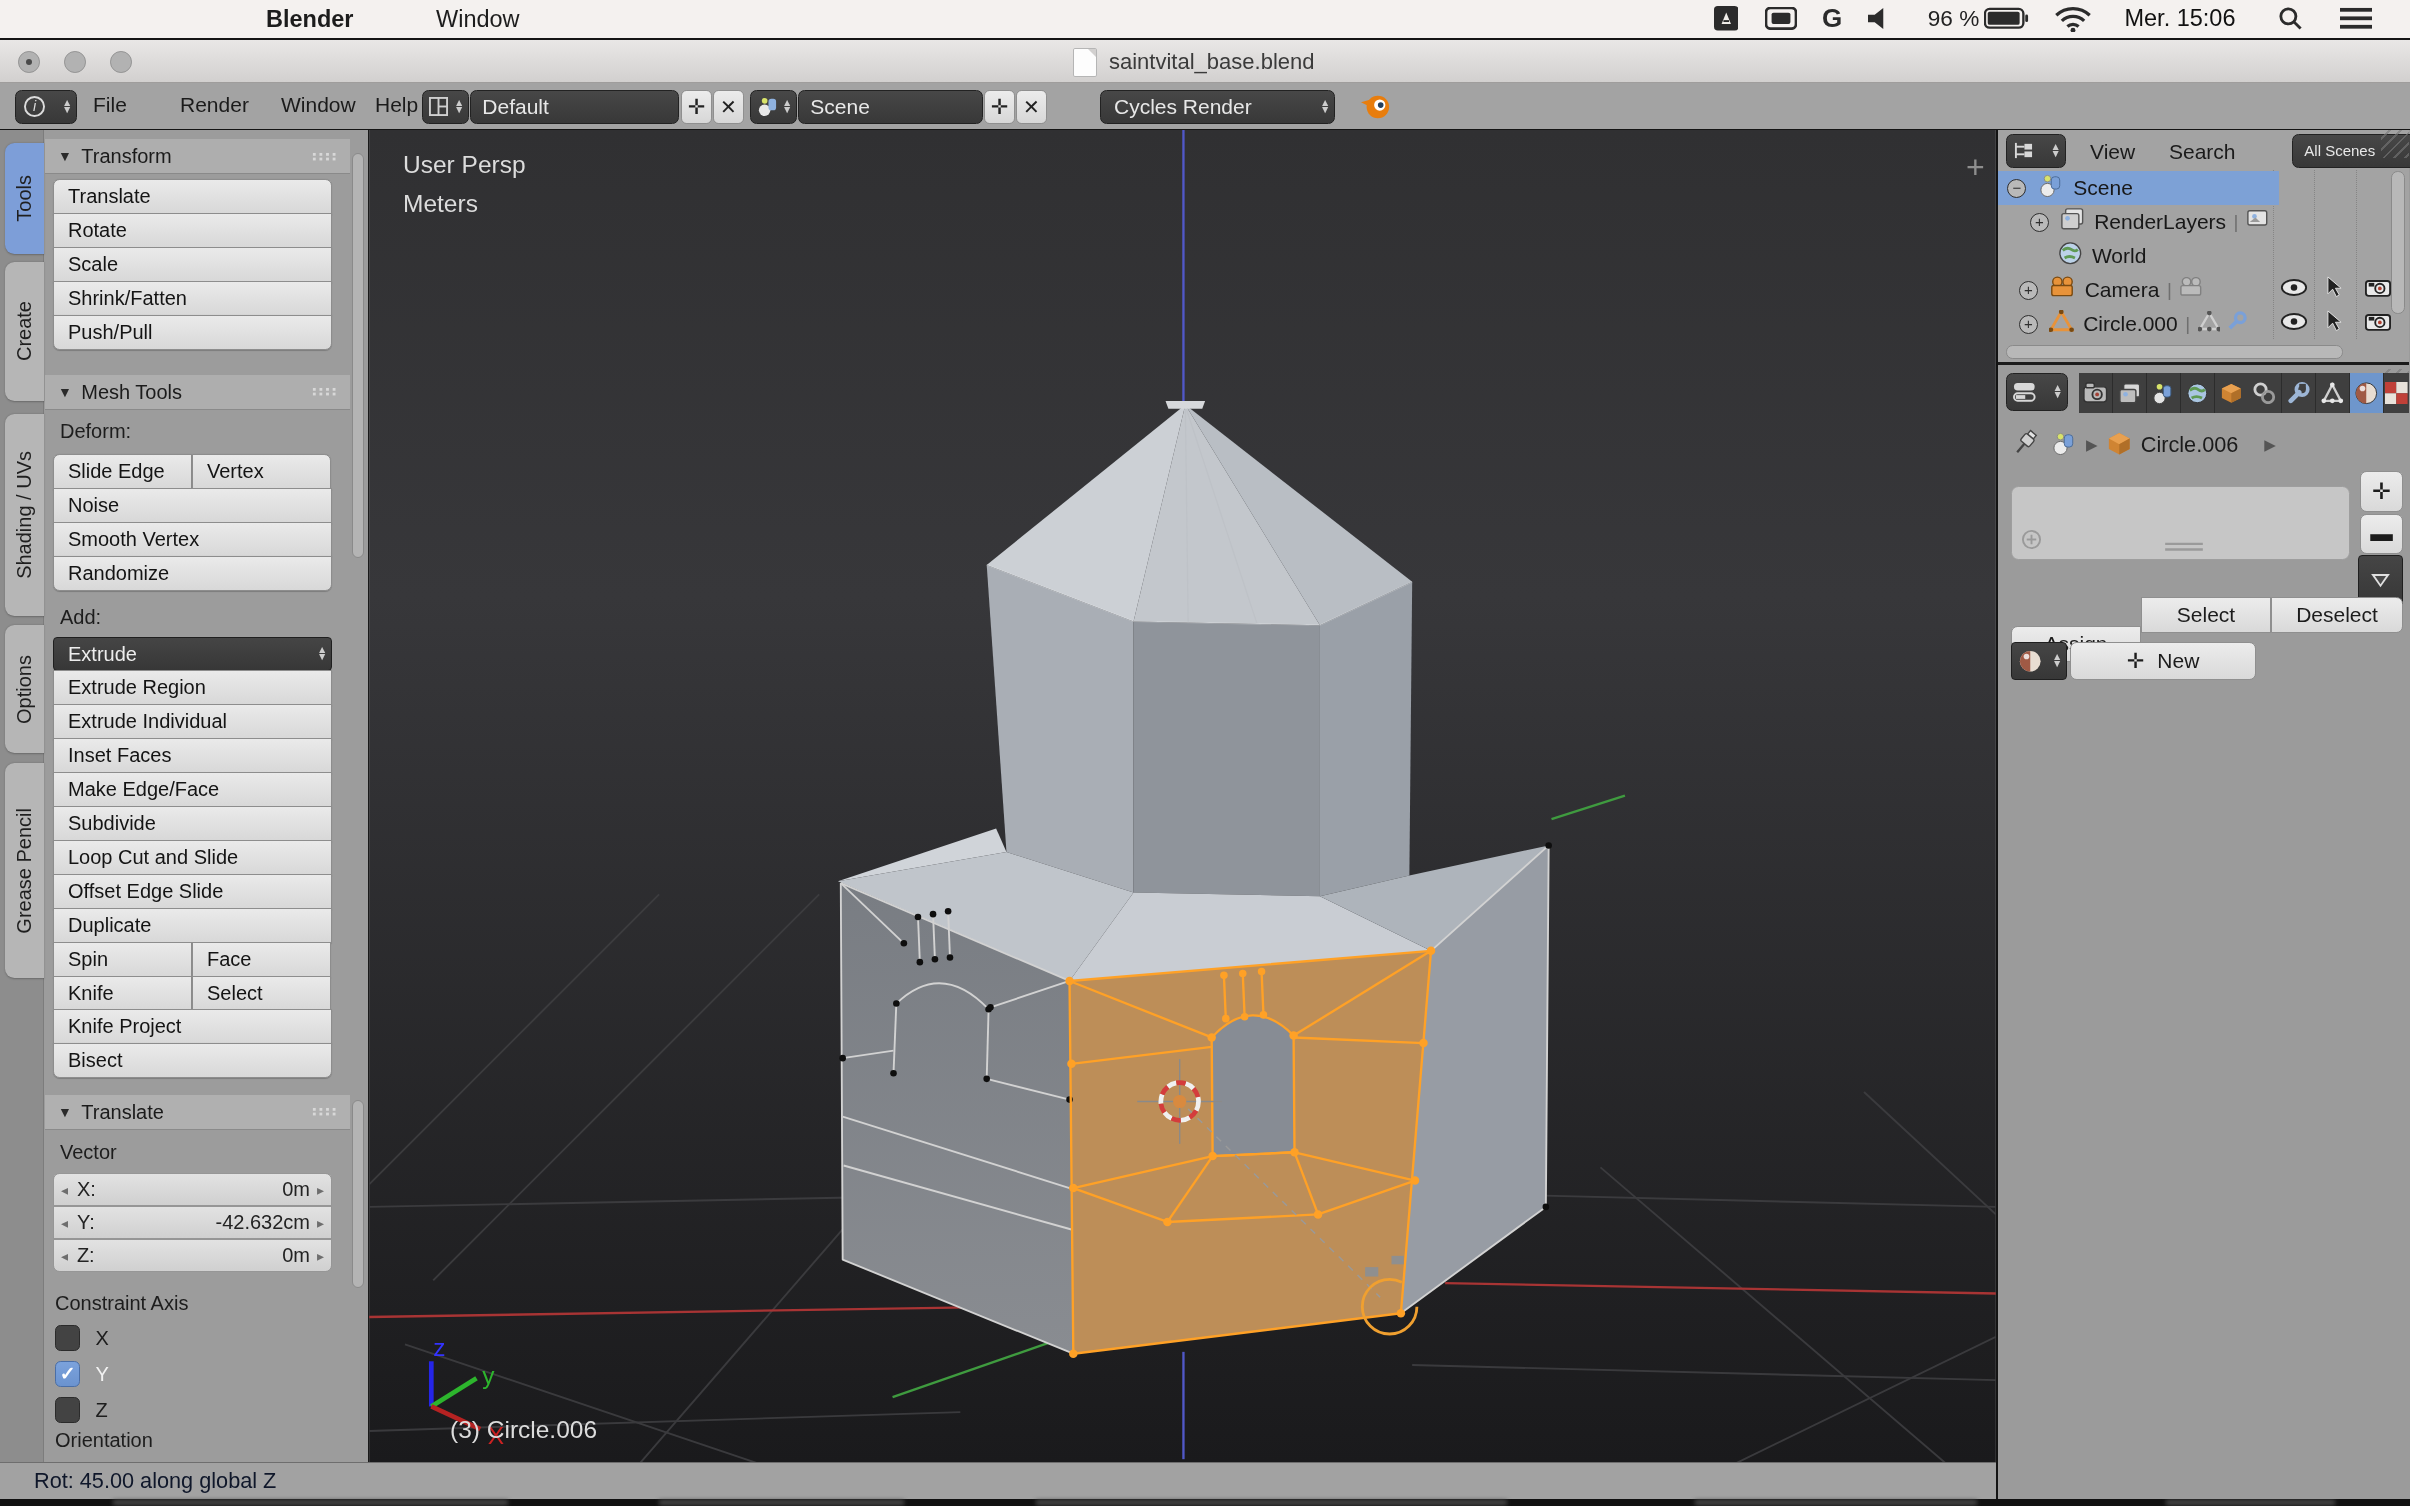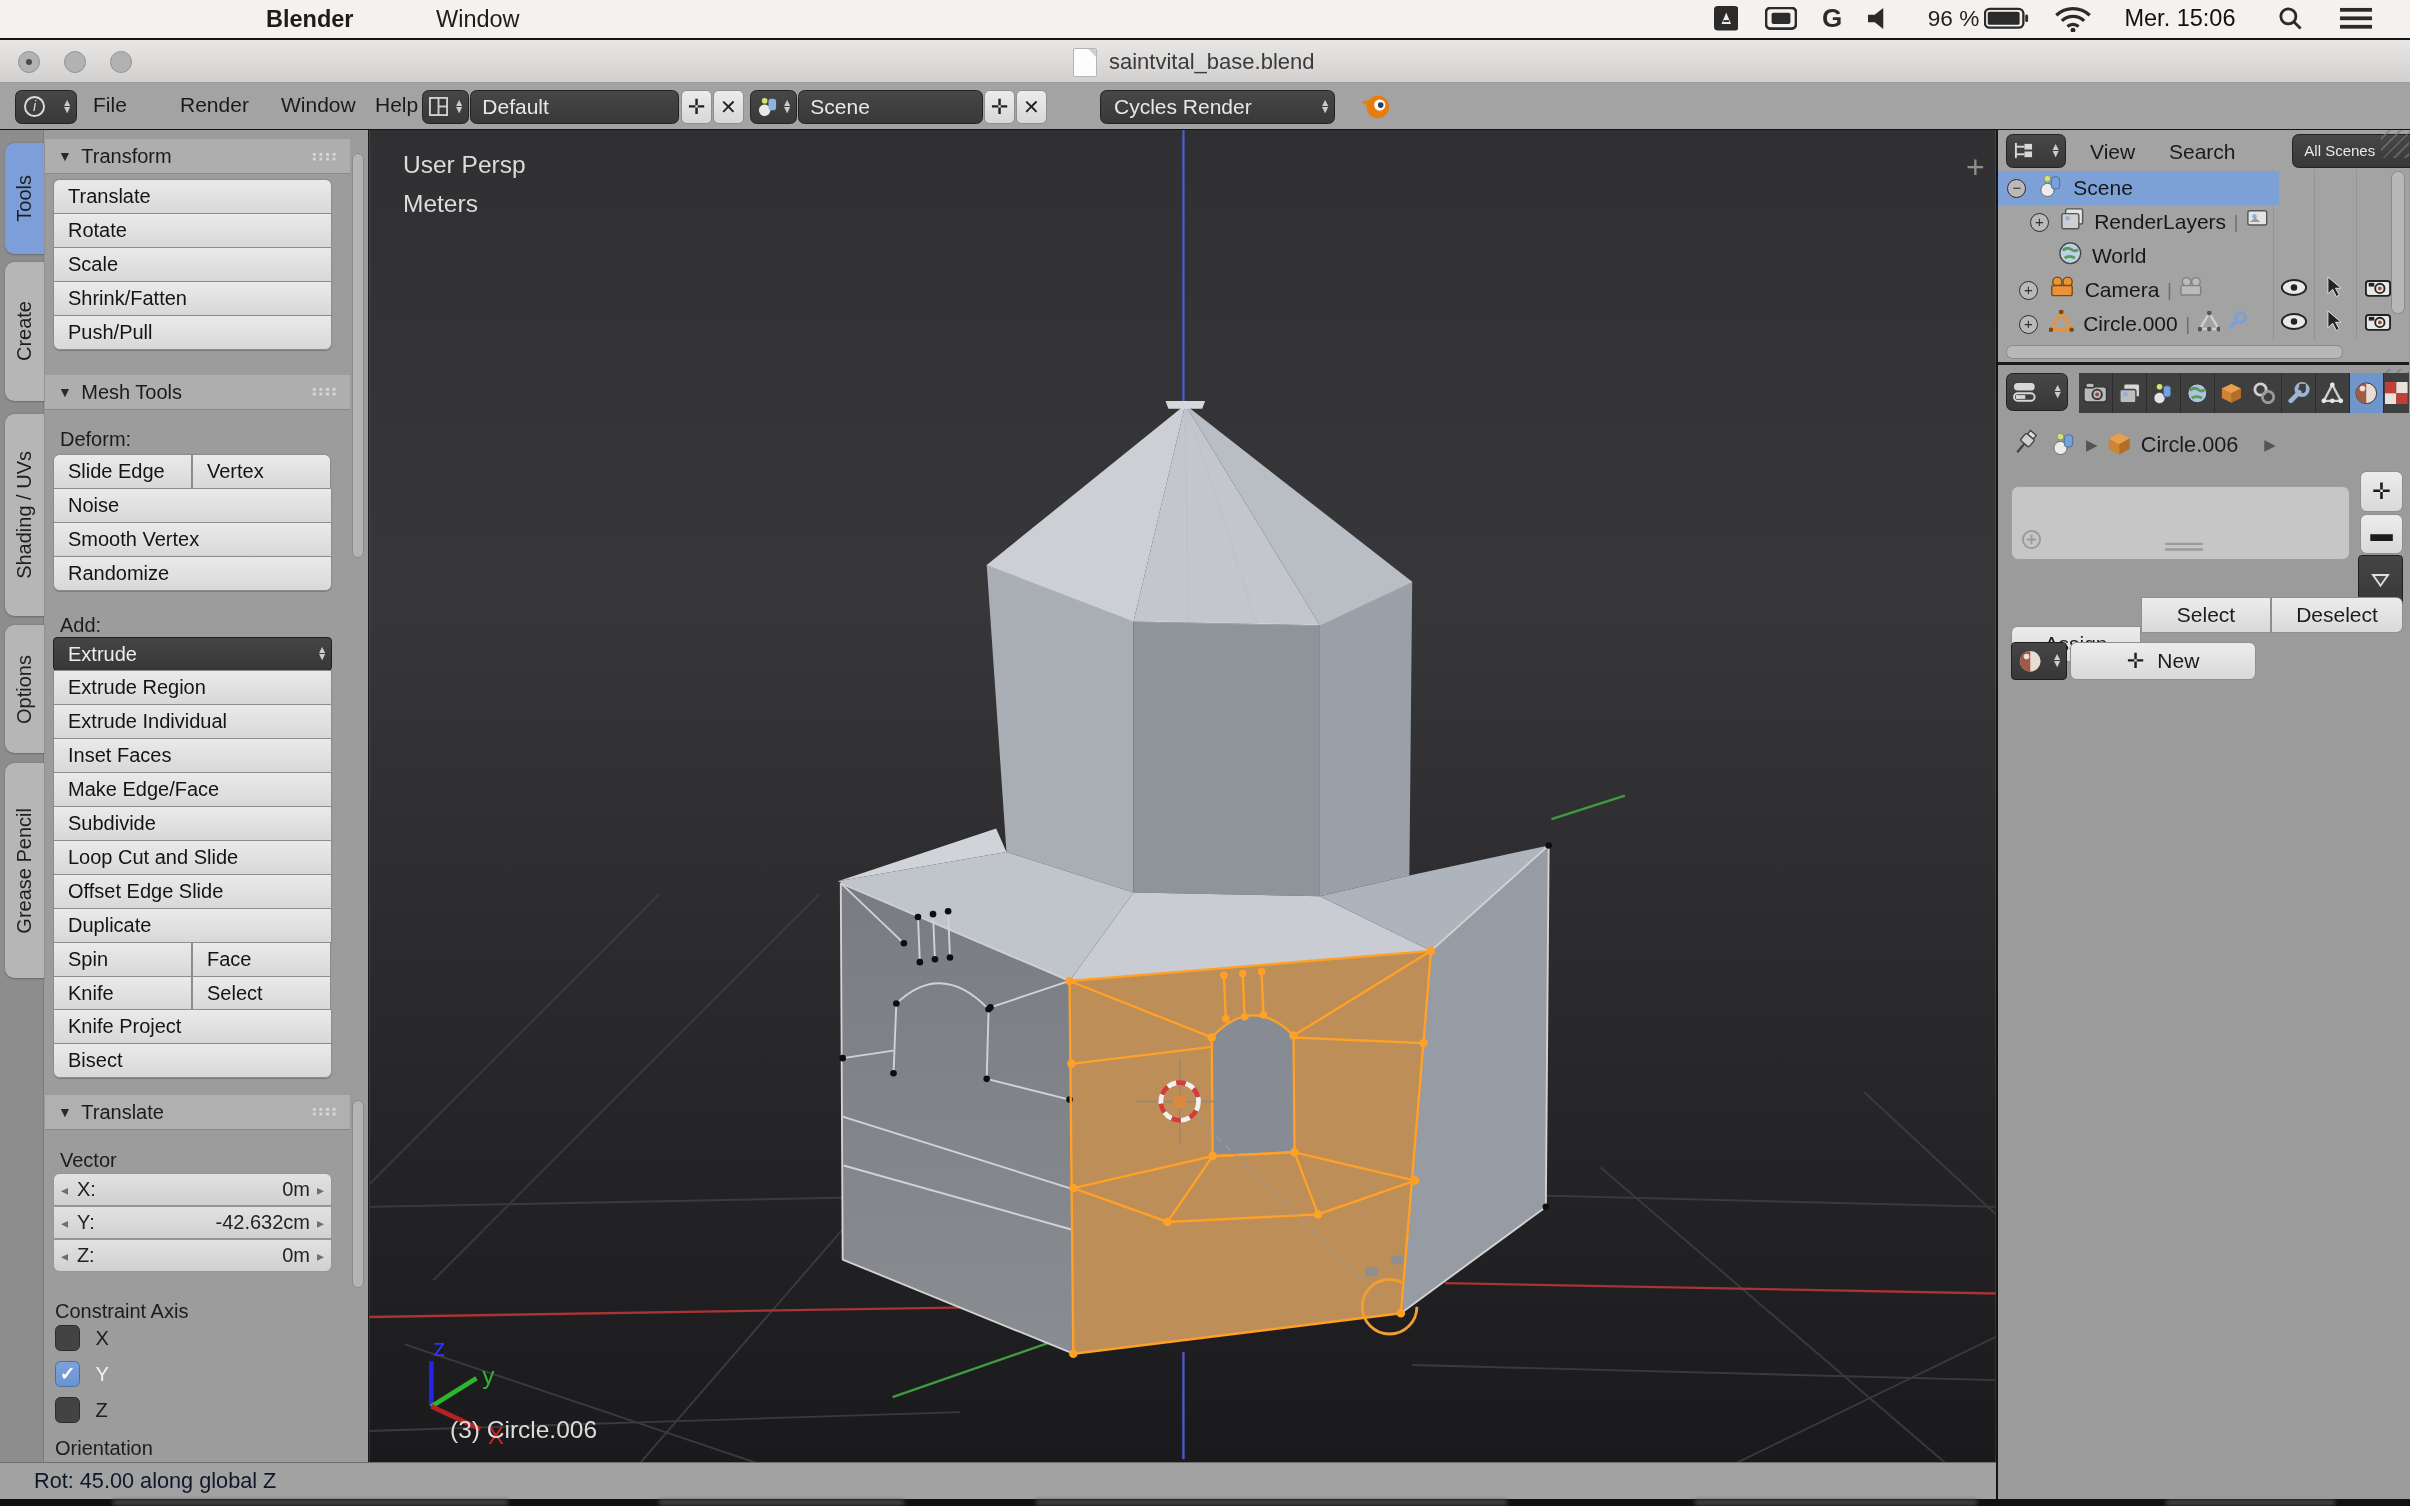--- a/index.html
+++ b/index.html
@@ -51,21 +51,21 @@
   .phead .tri{margin:0 9.4px 0 13px;font-size:14px;color:#2a2a2a;}
   .grip{margin-left:auto;margin-right:13px;width:26px;height:9.4px;
     background-image:radial-gradient(circle,#d8d8d8 1.4px,transparent 1.6px);
     background-size:6.6px 4.7px;}
   .sbtn{position:absolute;height:35px;background:linear-gradient(#eaeaea,#d8d8d8);
     border:0.9px solid #8d8d8d;box-sizing:border-box;color:#141414;font-size:20px;
     display:flex;align-items:center;padding-left:14px;box-shadow:0 0.9px 0.9px rgba(0,0,0,.2);}
   .r-top{border-radius:6.6px 6.6px 0 0;} .r-bot{border-radius:0 0 6.6px 6.6px;}
   .r-tl{border-radius:6.6px 0 0 0;} .r-tr{border-radius:0 6.6px 0 0;}
   .r-l{border-radius:6.6px 0 0 6.6px;} .r-r{border-radius:0 6.6px 6.6px 0;}
-  .slabel{position:absolute;left:60px;font-size:20px;color:#1d1d1d;margin-top:8px;}
+  .slabel{position:absolute;left:60px;font-size:20px;color:#1d1d1d;}
   .dd{position:absolute;background:linear-gradient(#454545,#373737);border:0.9px solid #1f1f1f;
     border-radius:4px;color:#ededed;font-size:20px;display:flex;align-items:center;
     padding-left:14px;box-sizing:border-box;}
   .numf{position:absolute;left:53px;width:279px;height:33px;background:linear-gradient(#e2e2e2,#d0d0d0);
     border:0.9px solid #969696;box-sizing:border-box;display:flex;align-items:center;
     font-size:20px;color:#232323;}
   .numf .arr{color:#6e6e6e;font-size:14px;width:21px;text-align:center;}
   .numf .lab{margin-left:1.9px;} .numf .val{margin-left:auto;}
   .cbrow{position:absolute;left:55px;display:flex;align-items:center;height:28px;}
   .cbox{width:25.4px;height:25.4px;border-radius:5.6px;background:#434343;border:0.9px solid #2b2b2b;

